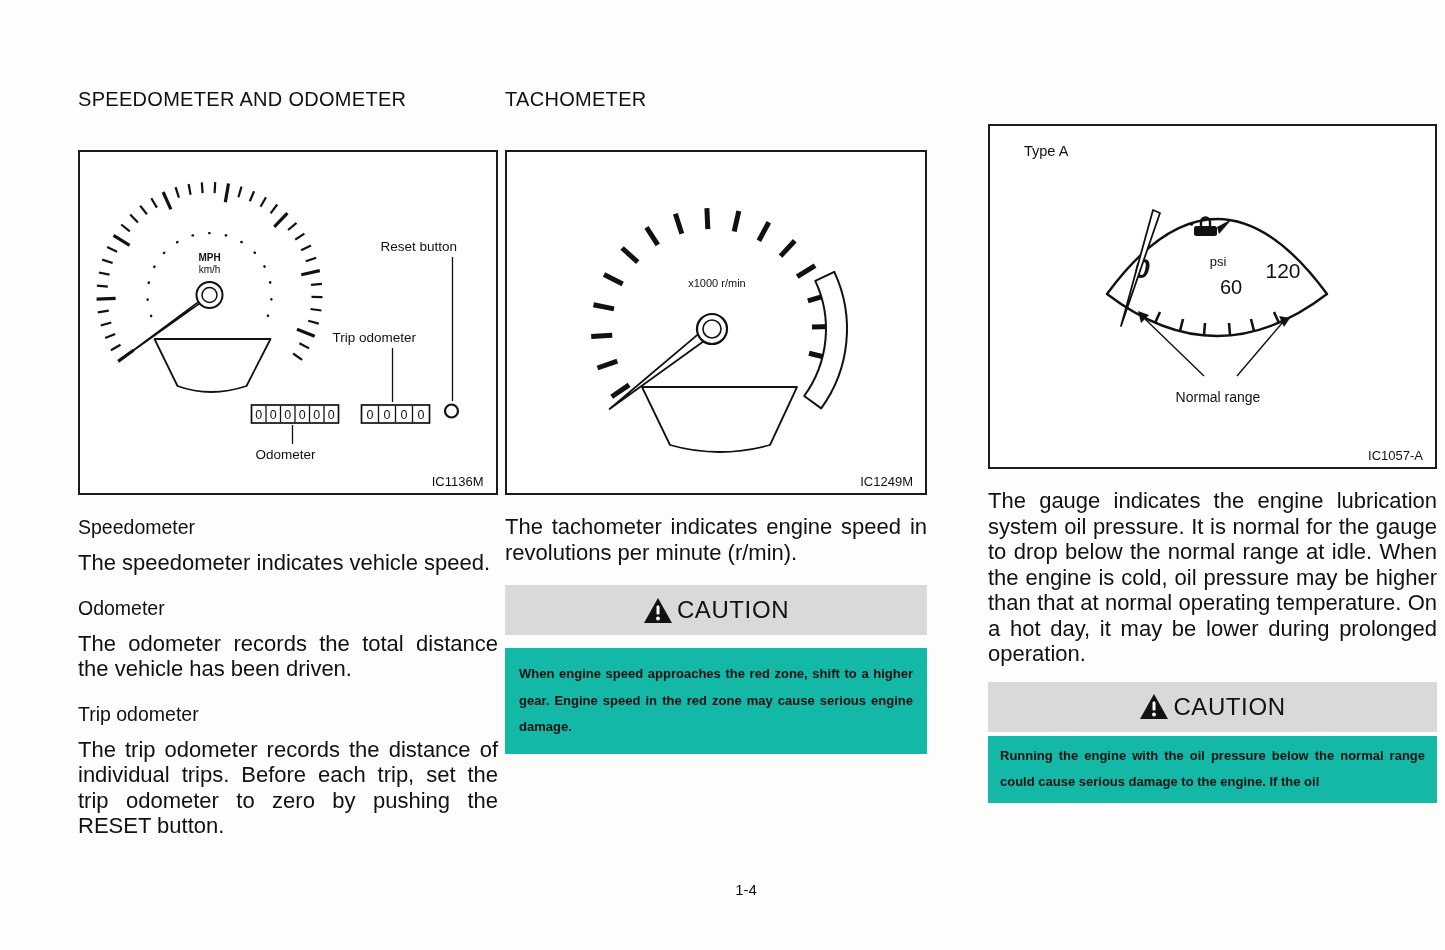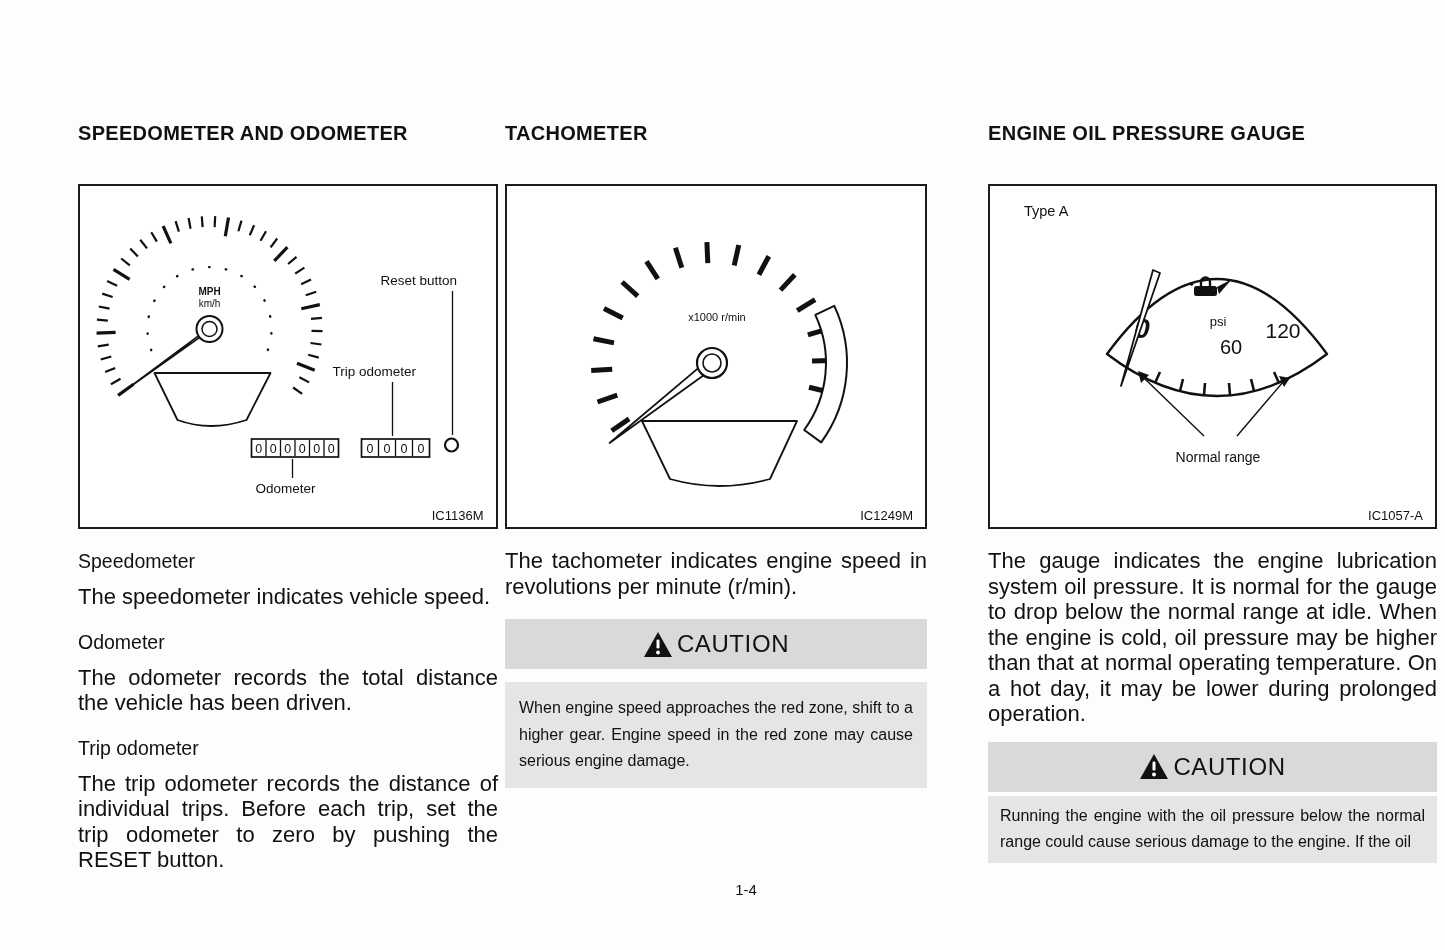--- a/index.html
+++ b/index.html
@@ -8,39 +8,39 @@
     background:#fdfdfb;
     font-family:"Liberation Sans", sans-serif;
     color:#111;
     position:relative;
     overflow:hidden;
   }
   .col { position:absolute; top:86px; }
   .col1 { left:78px;  width:420px; }
   .col2 { left:505px; width:422px; }
   .col3 { left:988px; width:449px; }
-  .col-title { font-size:20px; font-weight:700; letter-spacing:0.3px; line-height:26px;margin-top:34px; }
+  .col-title { font-size:20px; font-weight:400; letter-spacing:0.3px; line-height:26px; }
   .figure {
     margin-top:38px; height:345px;
     border:2px solid #1c1c1c; background:#fff;
   }
   .figure svg { display:block; width:100%; height:100%; }
   svg text { fill:#111; }
   .sub { font-size:19.5px; font-weight:400; line-height:24px; margin:20px 0 11px; }
   .bodytext { font-size:22px; line-height:25.5px; text-align:justify; margin:0 0 13px; }
   .col2 .bodytext, .col3 .bodytext { margin-top:19px; }
   .caution-head {
     margin-top:20px; height:50px; background:#d9d9d9;
     display:flex; align-items:center; justify-content:center; gap:4px;
   }
   .col3 .caution-head { margin-top:15px; }
   .caution-word { font-size:24px; font-weight:400; letter-spacing:0.6px; }
   .caution-body {
-    margin-top:13px; background:#e5e5e5;
-    padding:13px 14px; font-weight:400; font-size:16px;
+    margin-top:13px; background:#14b8a6;
+    padding:13px 14px; font-weight:700; font-size:13px;
     line-height:26.5px; text-align:justify;
   }
   .col3 .caution-body { margin-top:4px; padding:7px 12px; }
   .pageno {
     position:absolute; left:535px; width:422px; top:881px;
     text-align:center; font-size:15px;
   }
   .flabel { font-size:13.5px; }
   .fcode  { font-size:13px; }
   .digit  { font-size:12.5px; }
@@ -195,21 +195,20 @@
       <path d="M15 1 L29 26 H1 Z" fill="#111"></path>
       <rect x="13.5" y="8.5" width="3" height="9" rx="1.3" fill="#fff"></rect>
       <circle cx="15" cy="21.5" r="1.9" fill="#fff"></circle>
     </svg>
     <span class="caution-word">CAUTION</span>
   </div>
   <div class="caution-body">When engine speed approaches the red zone, shift to a higher gear. Engine speed in the red zone may cause serious engine damage.</div>
 </div>
 
 <div class="col col3">
-  <div class="col-title">ENGINE OIL PRESSURE GAUGE</div>
 
   <div class="figure">
     <svg viewBox="0 0 445 341">
       <text x="34" y="30" font-size="14.5">Type A</text>
 
       <path d="M117,168 Q227,18 337,168 Q227,252 117,168 Z" fill="#fff" stroke="#111" stroke-width="2.4" stroke-linejoin="round"></path>
 
       <g class="stroke" stroke-width="2.6">
         <line x1="165" y1="197" x2="170" y2="186"></line>
         <line x1="190" y1="205" x2="193" y2="193"></line>

